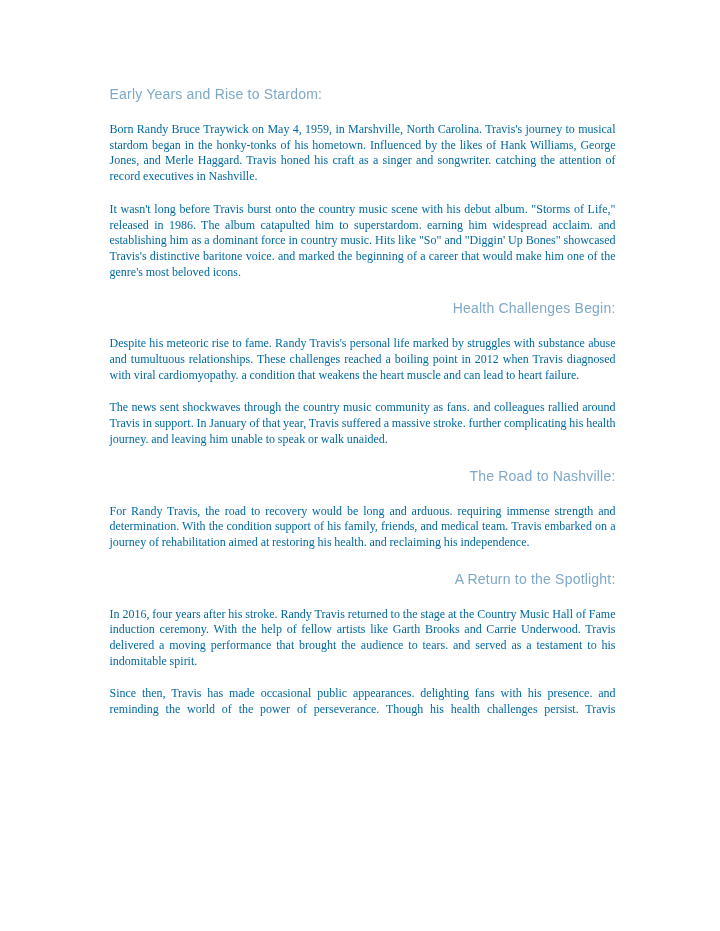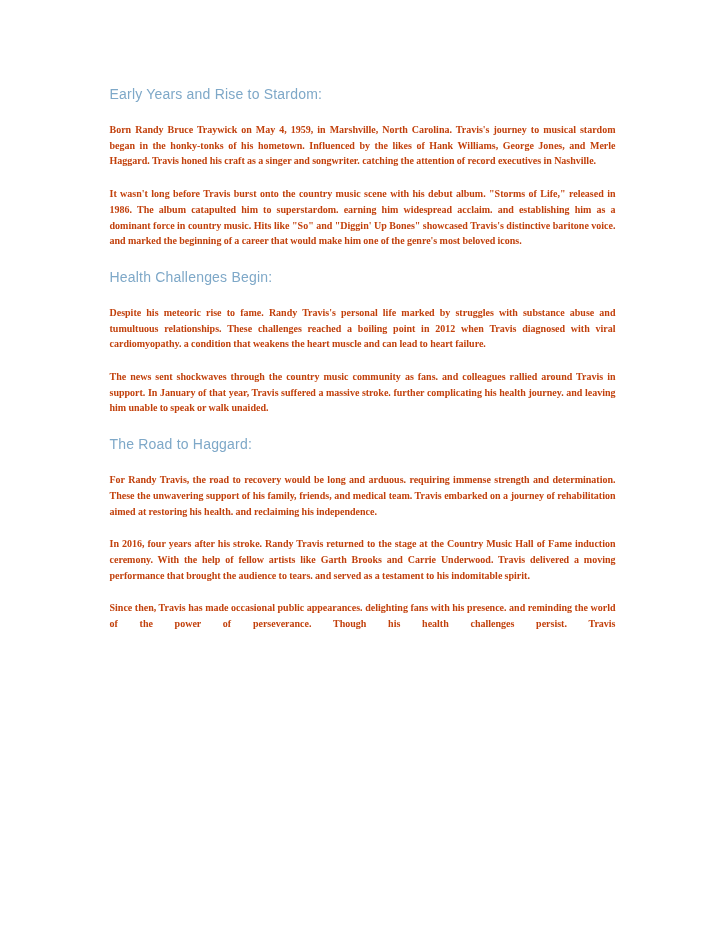--- a/index.html
+++ b/index.html
@@ -21,27 +21,28 @@
     font-family: "Liberation Sans", "DejaVu Sans", sans-serif;
     font-size: 14px;
     font-weight: 400;
     line-height: 17px;
     color: #7ea8c8;
     margin: 0 0 19px 0;
     letter-spacing: 0.2px;
   }
   .section + .section .section-heading {
     margin-top: 20px;
+    text-align: right;
   }
   .body-paragraph {
     font-family: "Liberation Serif", "DejaVu Serif", serif;
-    font-size: 10px;
-    font-weight: 700;
+    font-size: 12px;
+    font-weight: 400;
     line-height: 15.7px;
-    color: #c2410c;
+    color: #0369a1;
     text-align: justify;
     margin: 0 0 17px 0;
     word-spacing: -0.2px;
   }
   .body-paragraph.continues {
     
     text-align-last: justify;
     margin-bottom: 9px;
   }
 </style>
@@ -56,22 +57,23 @@
     <p class="body-paragraph">It wasn't long before Travis burst onto the country music scene with his debut album. "Storms of Life," released in 1986. The album catapulted him to superstardom. earning him widespread acclaim. and establishing him as a dominant force in country music. Hits like "So" and "Diggin' Up Bones" showcased Travis's distinctive baritone voice. and marked the beginning of a career that would make him one of the genre's most beloved icons.</p>
   </div>
 
   <div class="section">
     <h2 class="section-heading">Health Challenges Begin:</h2>
     <p class="body-paragraph">Despite his meteoric rise to fame. Randy Travis's personal life marked by struggles with substance abuse and tumultuous relationships. These challenges reached a boiling point in 2012 when Travis diagnosed with viral cardiomyopathy. a condition that weakens the heart muscle and can lead to heart failure.</p>
     <p class="body-paragraph">The news sent shockwaves through the country music community as fans. and colleagues rallied around Travis in support. In January of that year, Travis suffered a massive stroke. further complicating his health journey. and leaving him unable to speak or walk unaided.</p>
   </div>
 
   <div class="section">
-    <h2 class="section-heading">The Road to Haggard:</h2>
-    <p class="body-paragraph">For Randy Travis, the road to recovery would be long and arduous. requiring immense strength and determination. These the unwavering support of his family, friends, and medical team. Travis embarked on a journey of rehabilitation aimed at restoring his health. and reclaiming his independence.</p>
+    <h2 class="section-heading">The Road to Nashville:</h2>
+    <p class="body-paragraph">For Randy Travis, the road to recovery would be long and arduous. requiring immense strength and determination. With the condition support of his family, friends, and medical team. Travis embarked on a journey of rehabilitation aimed at restoring his health. and reclaiming his independence.</p>
   </div>
 
   <div class="section">
+    <h2 class="section-heading">A Return to the Spotlight:</h2>
     <p class="body-paragraph">In 2016, four years after his stroke. Randy Travis returned to the stage at the Country Music Hall of Fame induction ceremony. With the help of fellow artists like Garth Brooks and Carrie Underwood. Travis delivered a moving performance that brought the audience to tears. and served as a testament to his indomitable spirit.</p>
     <p class="body-paragraph continues">Since then, Travis has made occasional public appearances. delighting fans with his presence. and reminding the world of the power of perseverance. Though his health challenges persist. Travis</p>
   </div>
 
 </div>
 
 </body></html>

